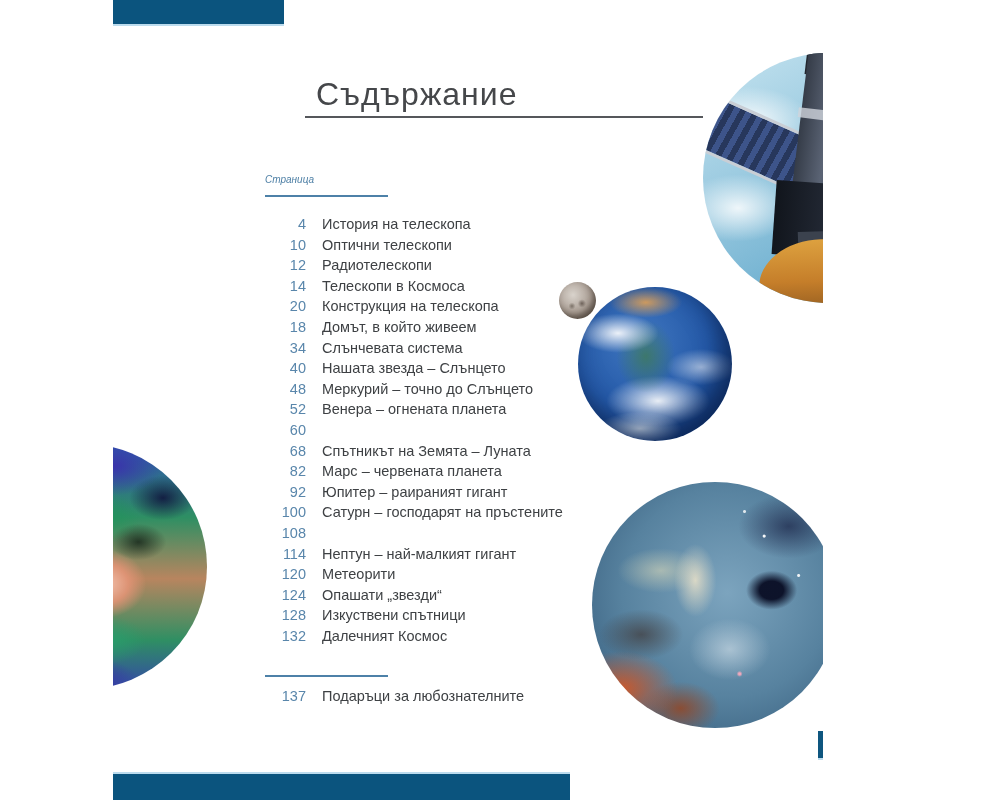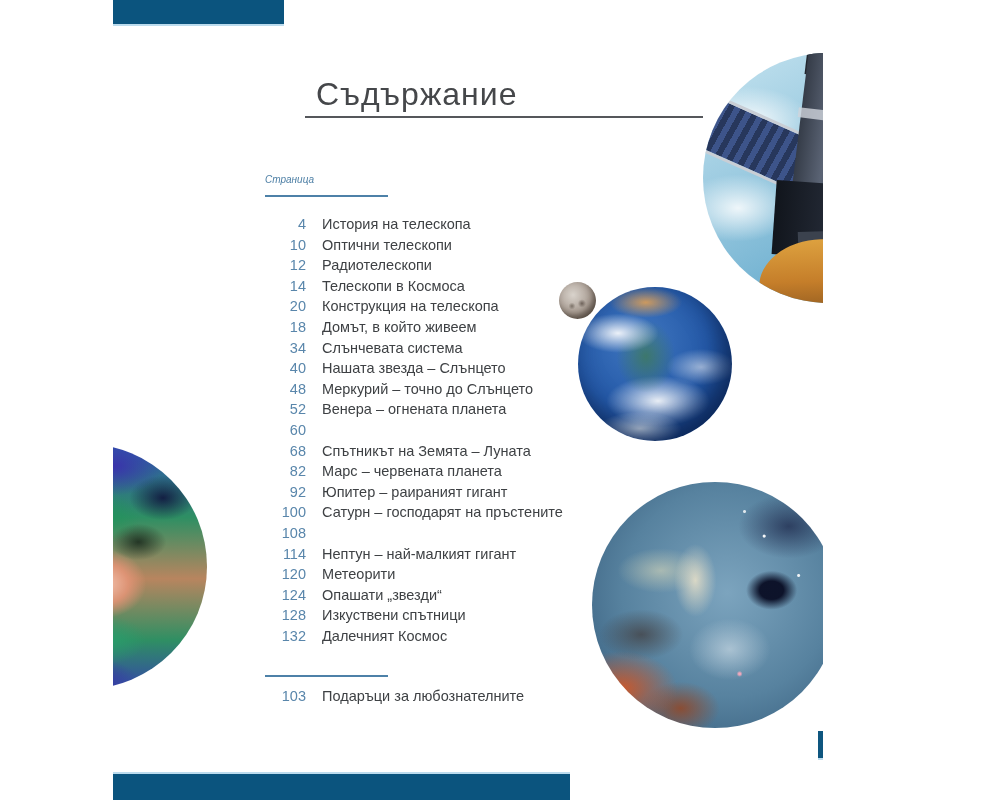--- a/index.html
+++ b/index.html
@@ -223,21 +223,21 @@
 
     <div class="toc-row">
       <span class="toc-num">132</span>
       <span class="toc-title">Далечният Космос</span>
     </div>
   </div>
 
   <div class="abs toc" style="top:665px;">
     <div class="toc-divider"></div>
     <div class="toc-row">
-      <span class="toc-num">103</span>
+      <span class="toc-num">137</span>
       <span class="toc-title">Подаръци за любознателните</span>
     </div>
   </div>
 
   <div class="abs photo hubble">
     <div class="ht-panel-l"></div>
     <div class="ht-arm-r"></div>
     <div class="ht-panel-r"></div>
     <div class="ht-cap"></div>
     <div class="ht-tube"></div>

